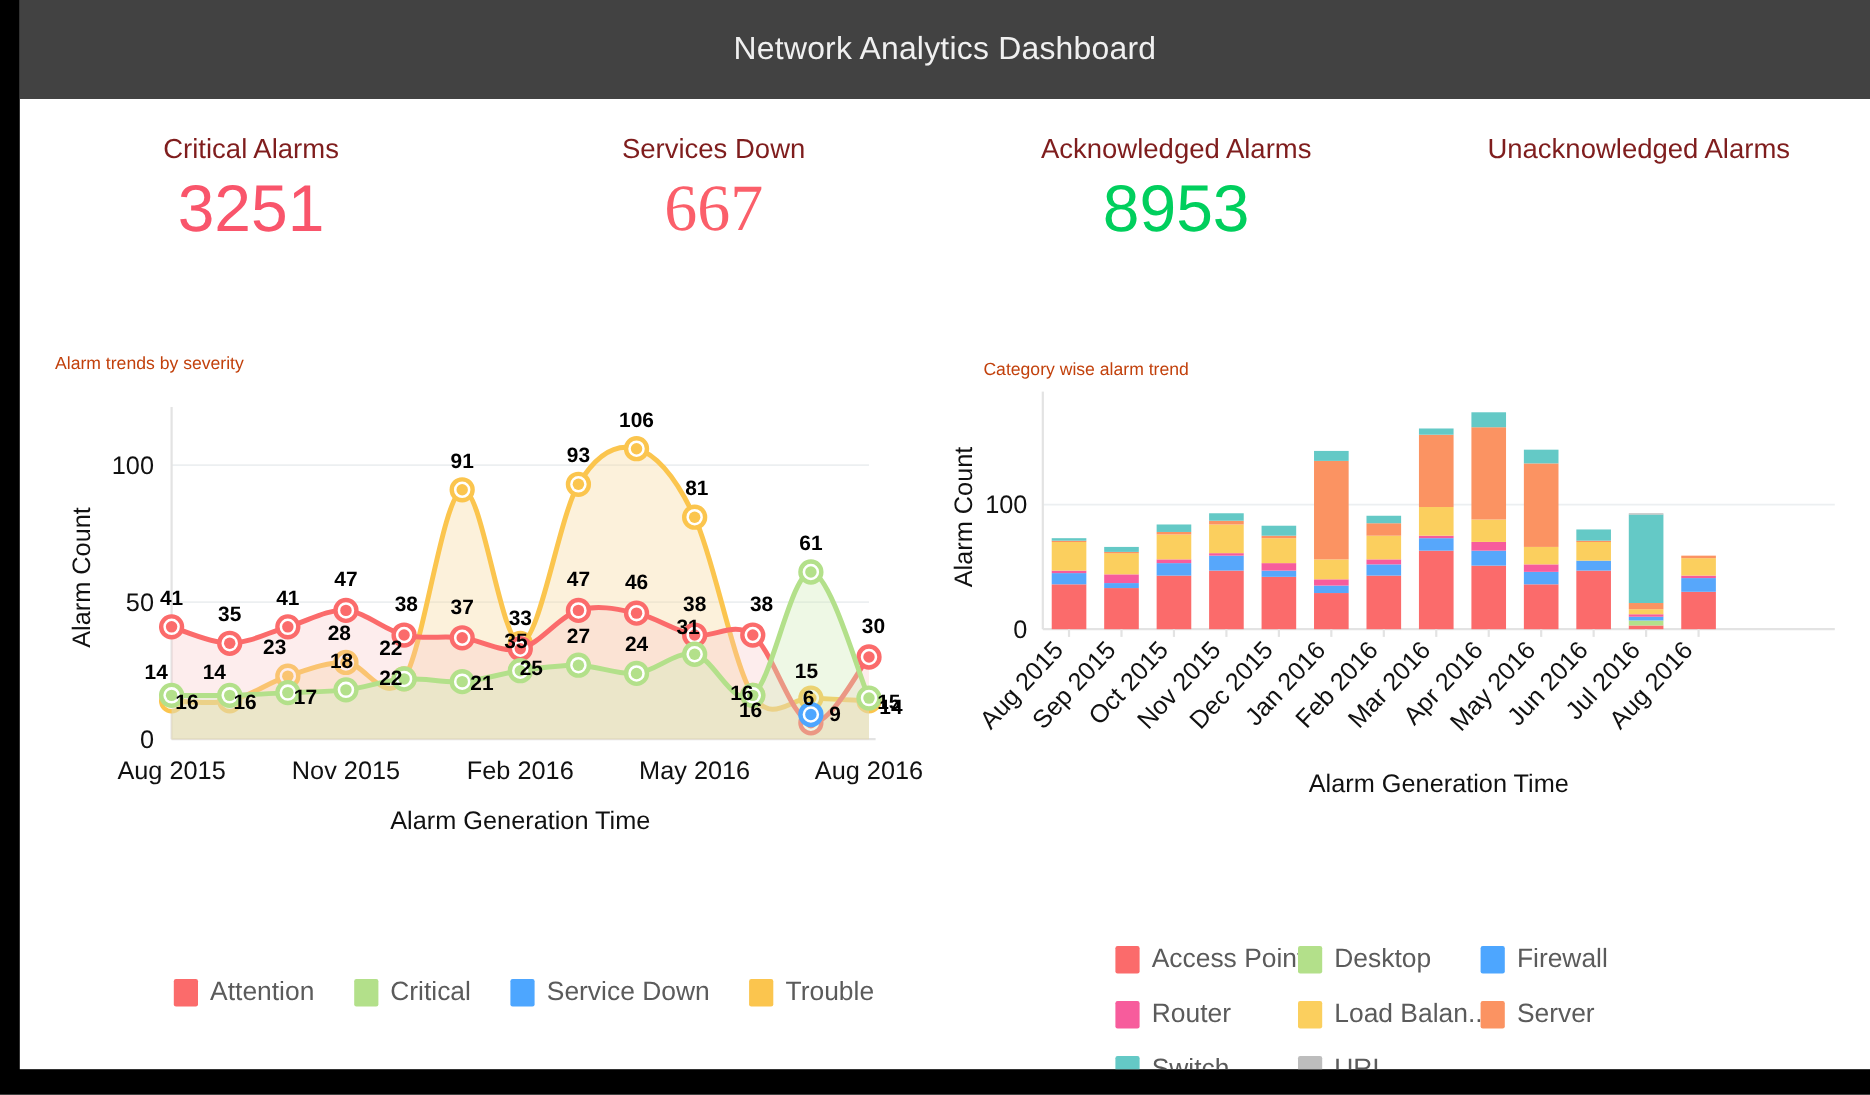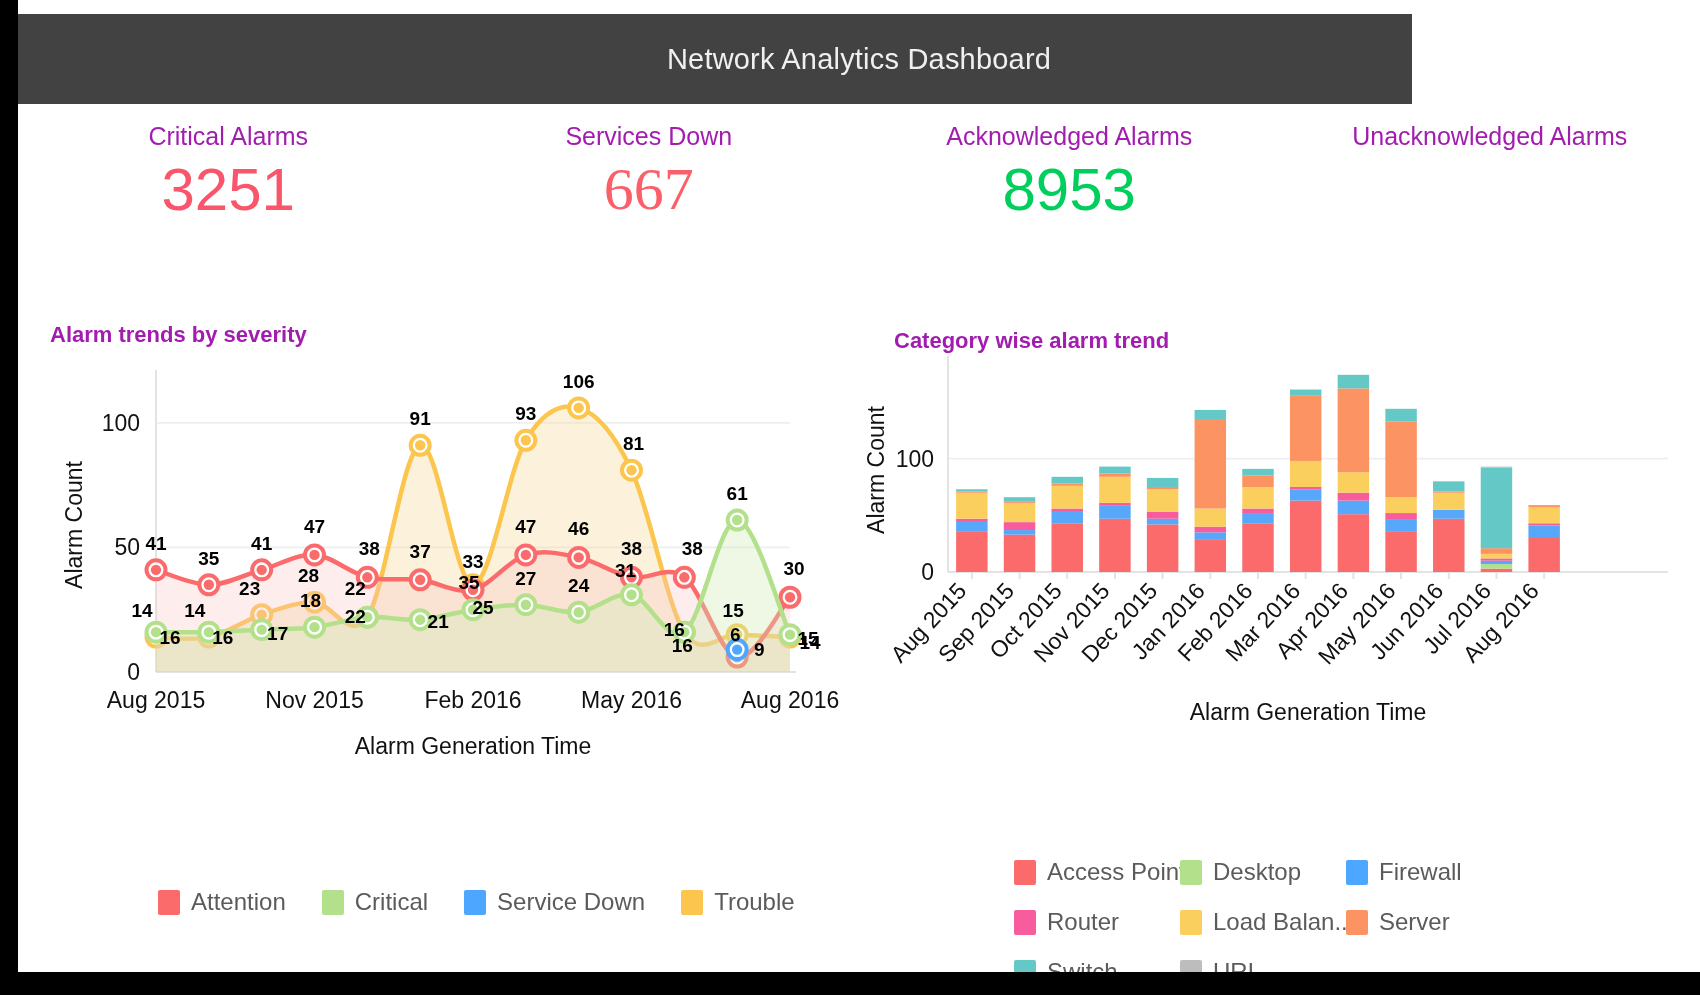--- a/index.html
+++ b/index.html
@@ -12,23 +12,22 @@
   .app-frame {
     position: absolute;
     left: 18px; top: 0px;
     width: 1682px; height: 972px;
     background: #ffffff;
     overflow: hidden;
   }
   .titlebar {
     position: absolute;
     left: 0; top: 0;
-    width: 1394px; height: 90px;
+    width: 1682px; height: 90px;
     background: #424242;
-    margin-top: 14px;
   }
   .titlebar-text {
     position: absolute;
     left: 0; top: 0;
     width: 1682px; height: 90px;
     line-height: 90px;
     text-align: center;
     color: #f0f0f0;
     font-size: 29px;
     letter-spacing: 0.2px;
@@ -43,36 +42,36 @@
   .kpi {
     flex: 1 1 0;
     display: flex;
     flex-direction: column;
     align-items: center;
     justify-content: flex-start;
     padding-top: 32px;
   }
   .kpi-label {
     font-size: 25px;
-    color: #a21caf;
+    color: #7f1d1d;
     font-weight: 400;
     white-space: nowrap;
   }
   .kpi-value {
     font-size: 60px;
     font-weight: 400;
     line-height: 1.15;
     margin-top: 4px;
   }
   
   .panel-title {
     position: absolute;
-    font-size: 22px;
-    font-weight: bold;
-    color: #a21caf;
+    font-size: 16px;
+    font-weight: normal;
+    color: #c2410c;
   }
   #panel-title-left  { left: 32px;  top: 322px; }
   #panel-title-right { left: 876px; top: 328px; }
 
   .chart-area { position: absolute; }
   #line-chart-panel  { left: 20px;  top: 350px; width: 820px; height: 610px; }
   #bar-chart-panel   { left: 850px; top: 350px; width: 820px; height: 610px; }
 
   svg { display: block; overflow: visible; }
 

